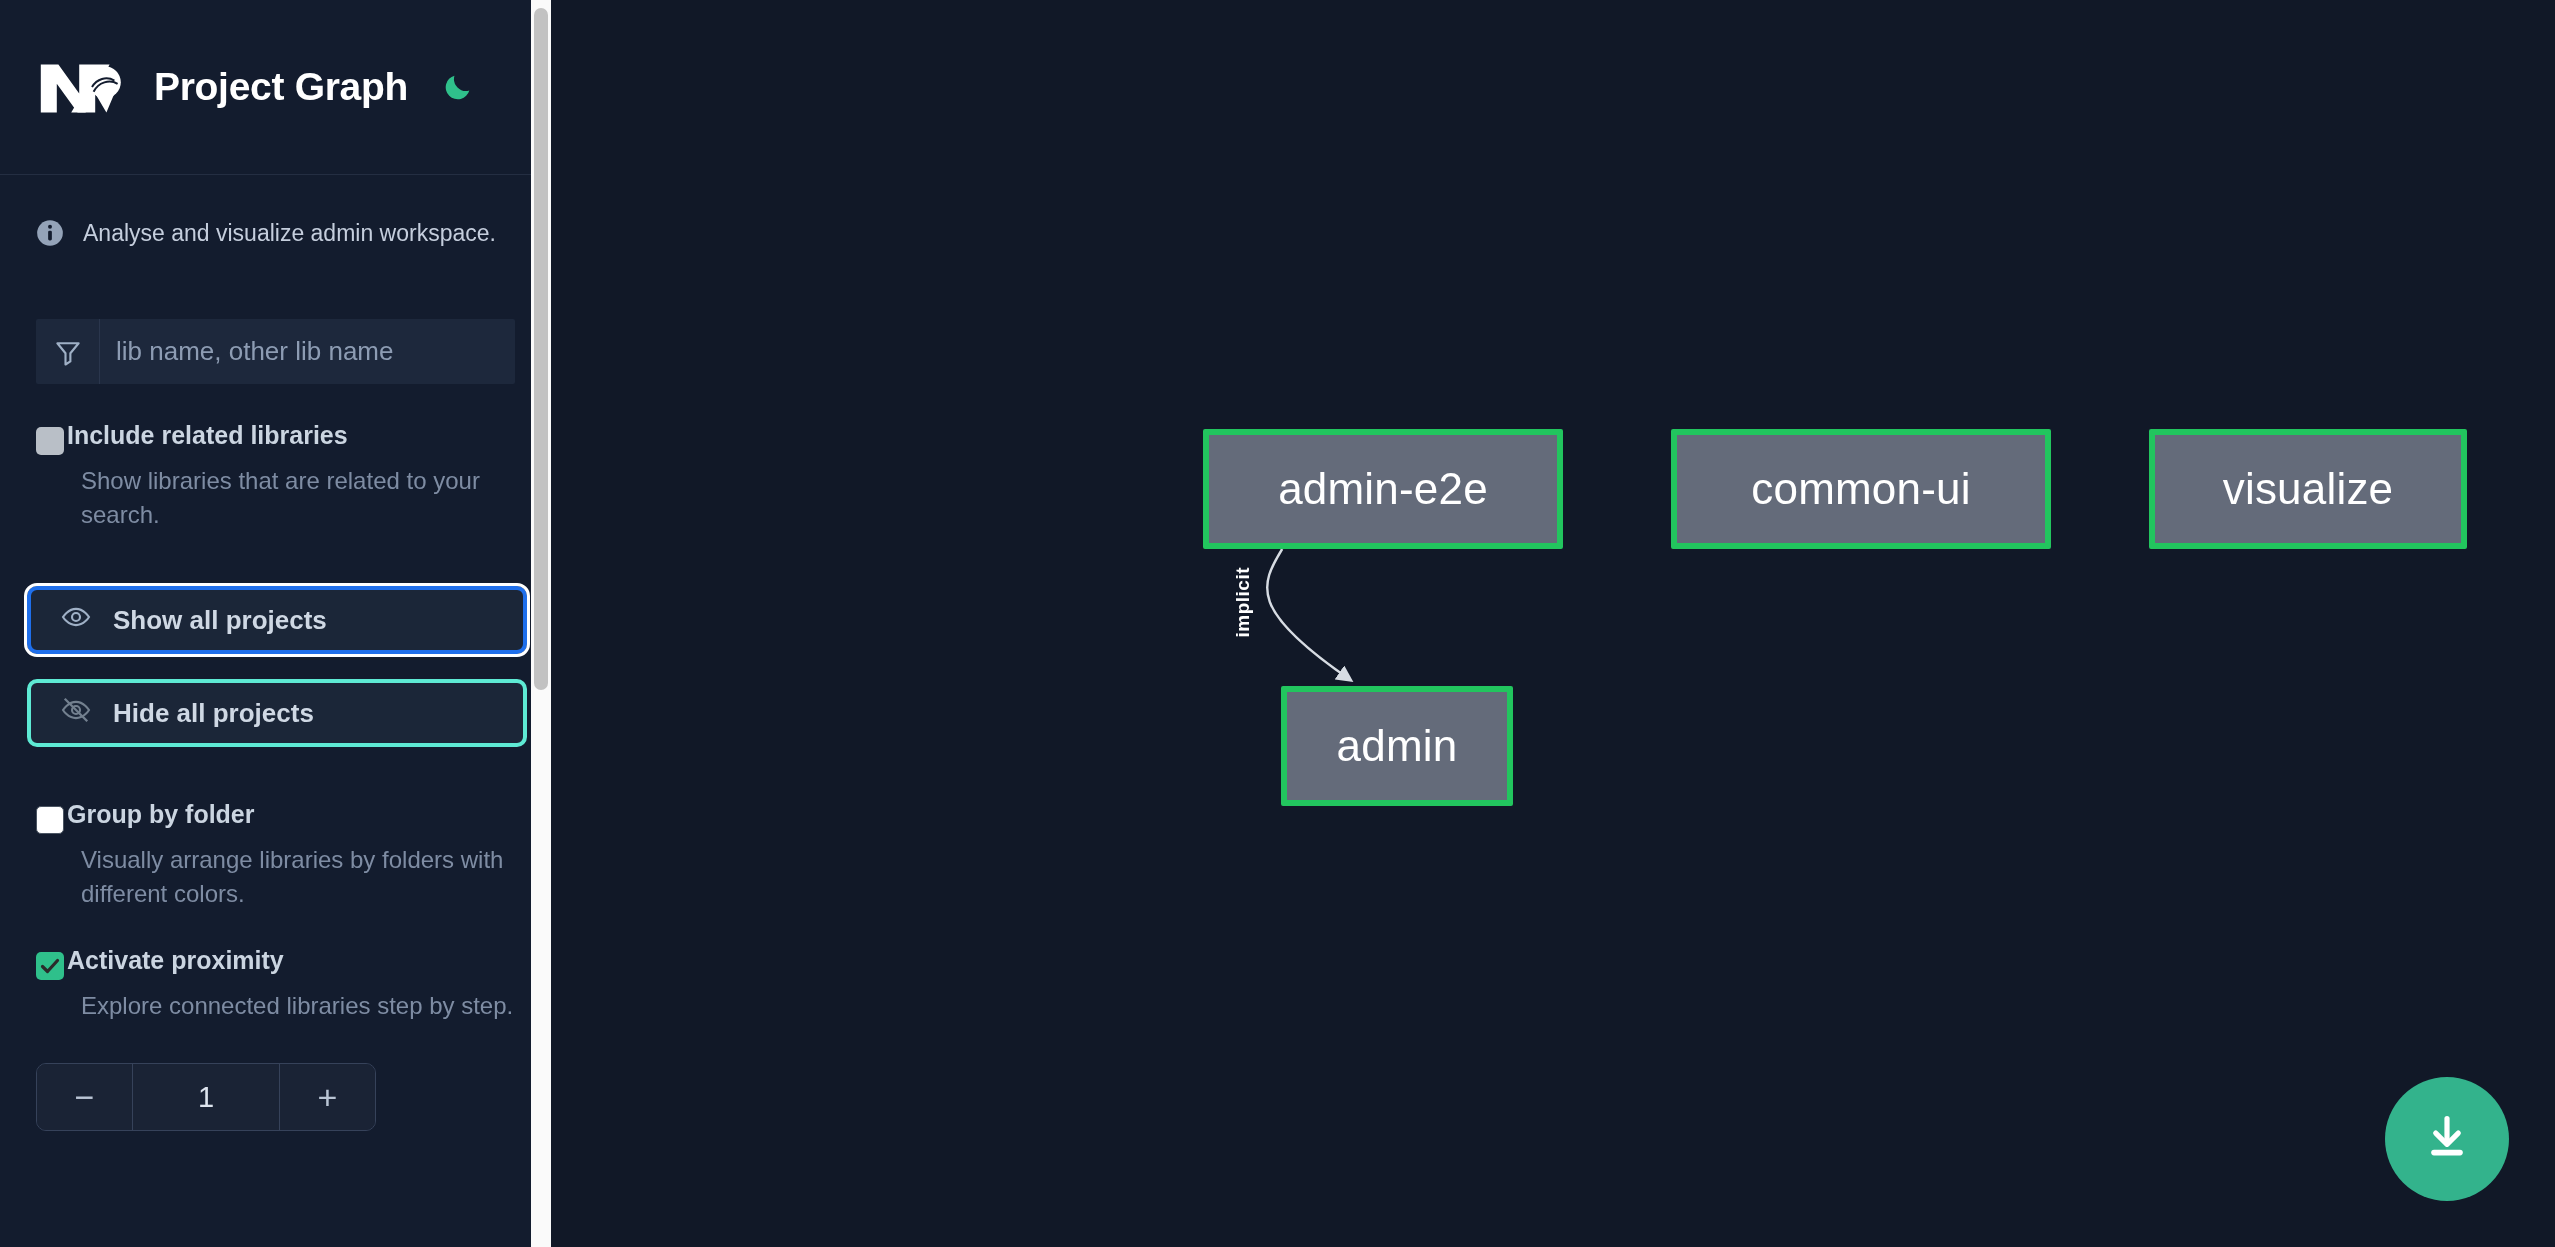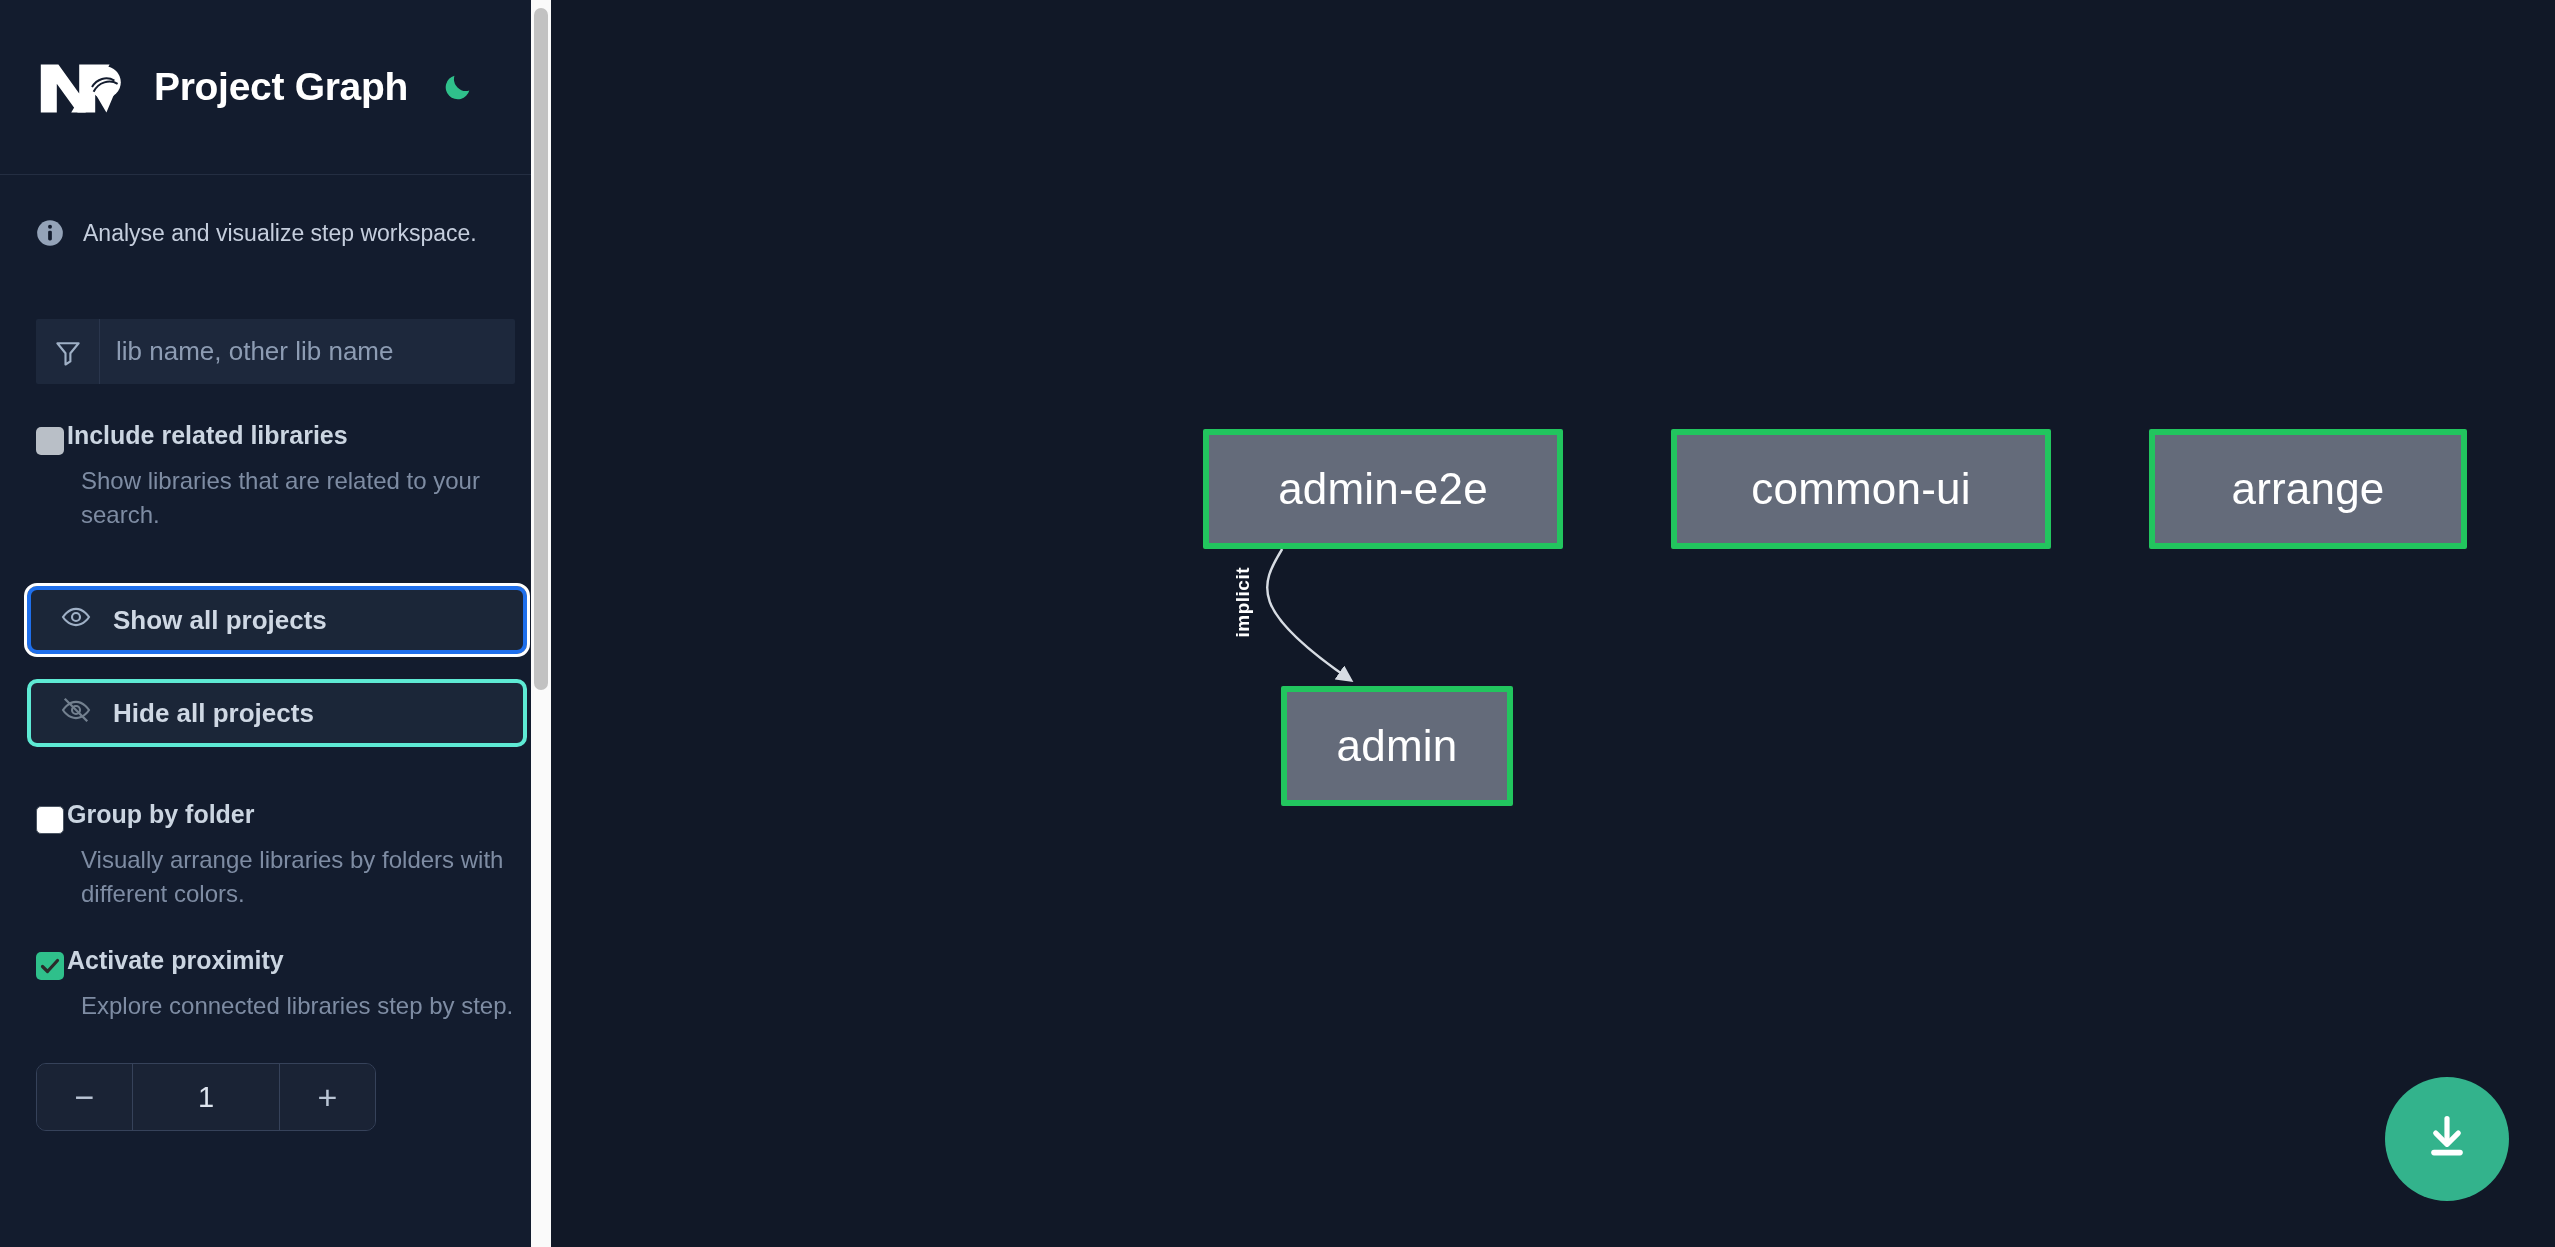--- a/index.html
+++ b/index.html
@@ -299,21 +299,21 @@
     </div>
 
     <div class="info-row">
       <span class="info-icon">
         <svg viewBox="0 0 24 24" width="28" height="28">
           <circle cx="12" cy="12" r="11" fill="#94a3b8"></circle>
           <circle cx="12" cy="6.6" r="1.7" fill="#131c2e"></circle>
           <rect x="10.4" y="10" width="3.2" height="8.4" rx="1.2" fill="#131c2e"></rect>
         </svg>
       </span>
-      <span class="info-text">Analyse and visualize step workspace.</span>
+      <span class="info-text">Analyse and visualize admin workspace.</span>
     </div>
 
     <div class="search-wrap">
       <span class="search-icon-box">
         <svg viewBox="0 0 24 24" width="30" height="30">
           <path d="M3.5 5h17l-6.6 8v6.5L10 22v-9z" fill="none" stroke="#9fb0c6" stroke-width="1.7" stroke-linejoin="round"></path>
         </svg>
       </span>
       <input class="search-input" type="text" placeholder="lib name, other lib name" style="">
     </div>
@@ -390,21 +390,21 @@
       <path d="M731.2 549 C 709.2 585, 697.2 610, 799.6 680" fill="none" stroke="#d7dce3" stroke-width="2.4" marker-end="url(#arrow)"></path>
           <path d="M2080.8 549 C 2058.8 585, 2046.8000000000002 610, 2137.2 680" fill="none" stroke="#d7dce3" stroke-width="2.4" marker-end="url(#arrow)"></path>
         </svg>
     <div class="node" style="left: 652px; top: 429px; width: 360px; height: 120px;">
           <span>admin-e2e</span>
         </div>
         <div class="node" style="left: 1120px; top: 429px; width: 380px; height: 120px;">
           <span>common-ui</span>
         </div>
         <div class="node" style="left: 1598px; top: 429px; width: 318px; height: 120px;">
-          <span>arrange</span>
+          <span>visualize</span>
         </div>
         <div class="node" style="left: 730px; top: 686px; width: 232px; height: 120px;">
           <span>admin</span>
         </div>
         <div class="edge-label" style="left: 681.2px; top: 567px;">implicit</div>
       </div>
 
     <div class="fab">
       <span>
         <svg viewBox="0 0 24 24" width="52" height="52">

